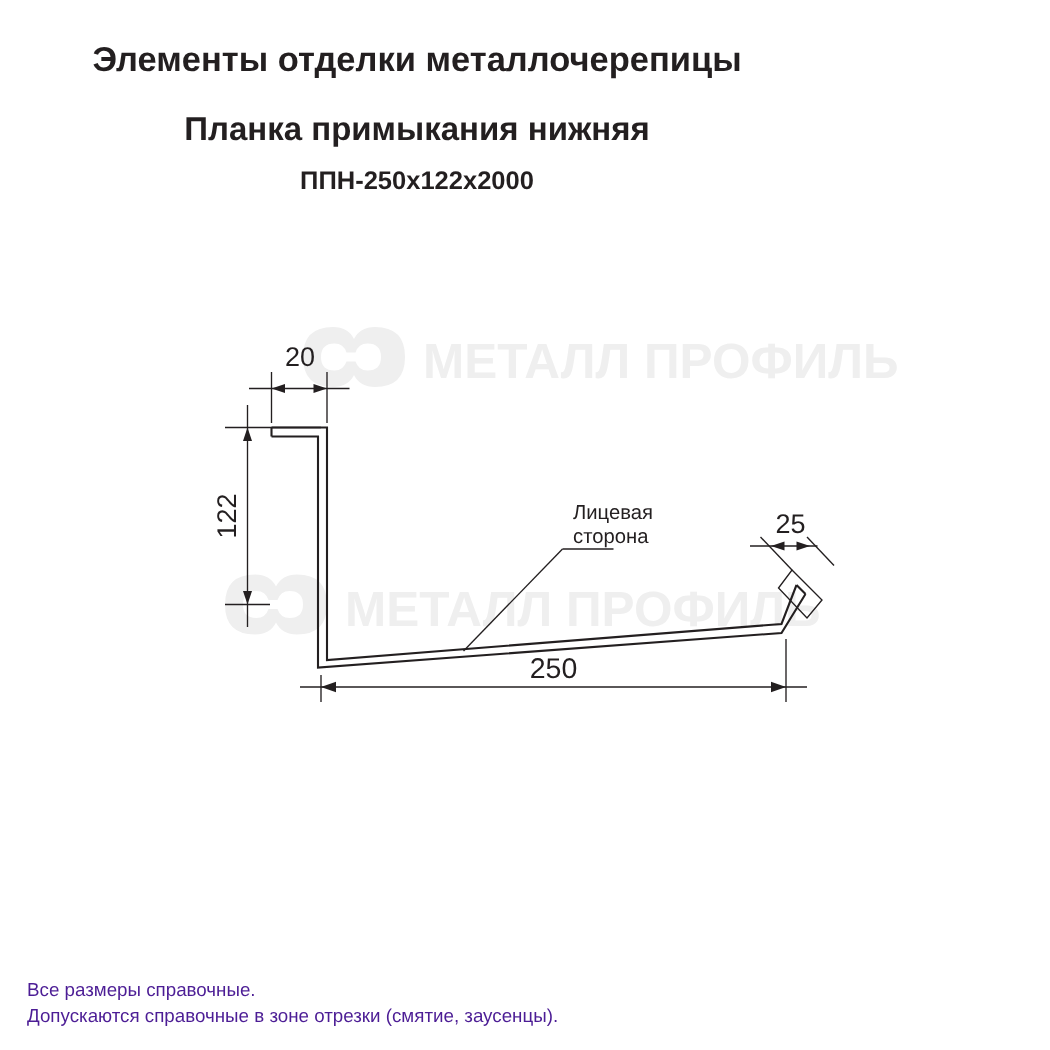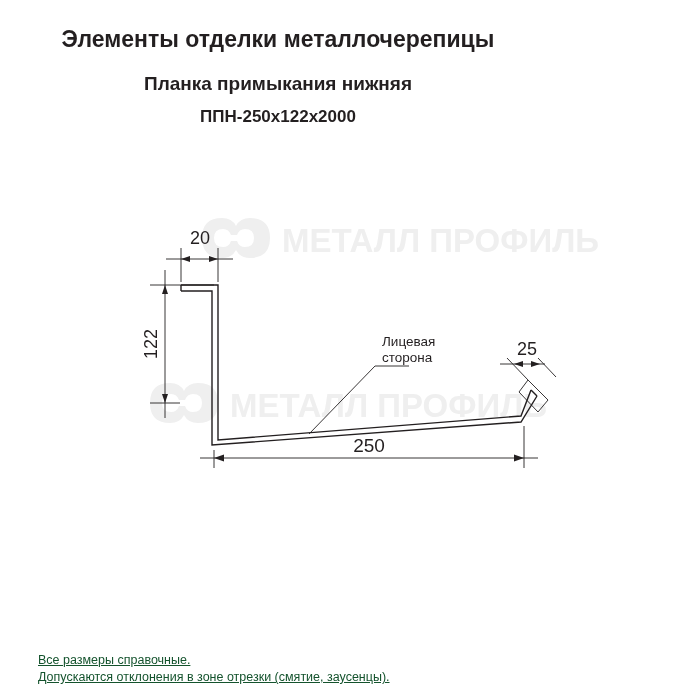--- a/index.html
+++ b/index.html
@@ -28,44 +28,43 @@
     width: 556px;
     text-align: center;
   }
   .title-main {
     font-size: 23px;
     font-weight: bold;
     margin-top: 26px;
     letter-spacing: 0px;
   }
   .title-sub {
-    font-size: 19px;
+    font-size: 22px;
     font-weight: bold;
     margin-top: 20px;
   }
   .title-code {
     font-size: 17px;
     font-weight: bold;
     margin-top: 12px;
   }
   .drawing {
     position: absolute;
     top: 150px;
     left: 0;
     width: 700px;
     height: 400px;
   }
   .footer {
     position: absolute;
-    left: 38px;
+    left: 18px;
     bottom: 14px;
     font-size: 12.5px;
     line-height: 17px;
-    color: #14532d;
-    text-decoration: underline;
+    color: #4c1d95;
   }
   .footer div {
     white-space: nowrap;
   }
 </style>
 </head>
 <body>
 
 <div class="page">
 
@@ -146,16 +145,16 @@
         <line x1="375" y1="216" x2="409" y2="216"></line>
       </g>
       <text x="382" y="196" font-family="Liberation Sans, sans-serif" font-size="13.5" fill="#231f20">Лицевая</text>
       <text x="382" y="212" font-family="Liberation Sans, sans-serif" font-size="13.5" fill="#231f20">сторона</text>
 
     </svg>
   </div>
 
   <div class="footer">
     <div>Все размеры справочные.</div>
-    <div>Допускаются отклонения в зоне отрезки (смятие, заусенцы).</div>
+    <div>Допускаются справочные в зоне отрезки (смятие, заусенцы).</div>
   </div>
 
 </div>
 
 </body></html>

